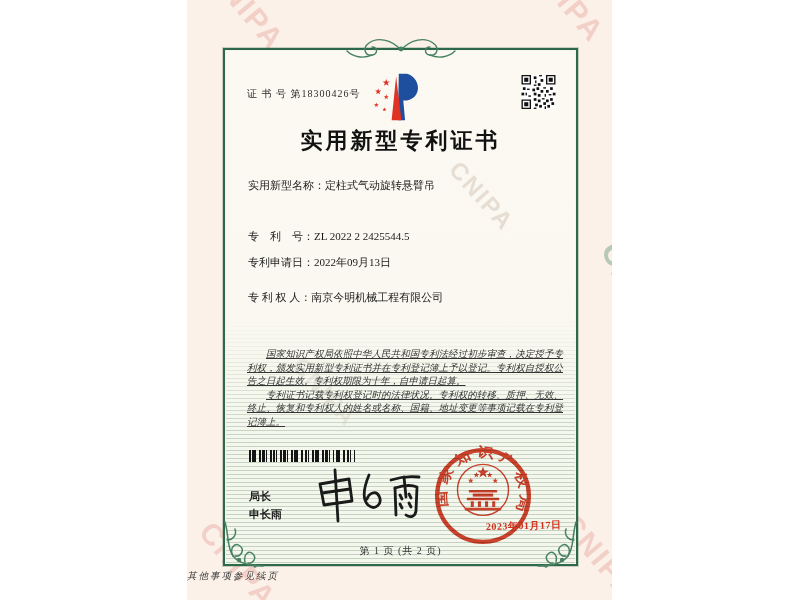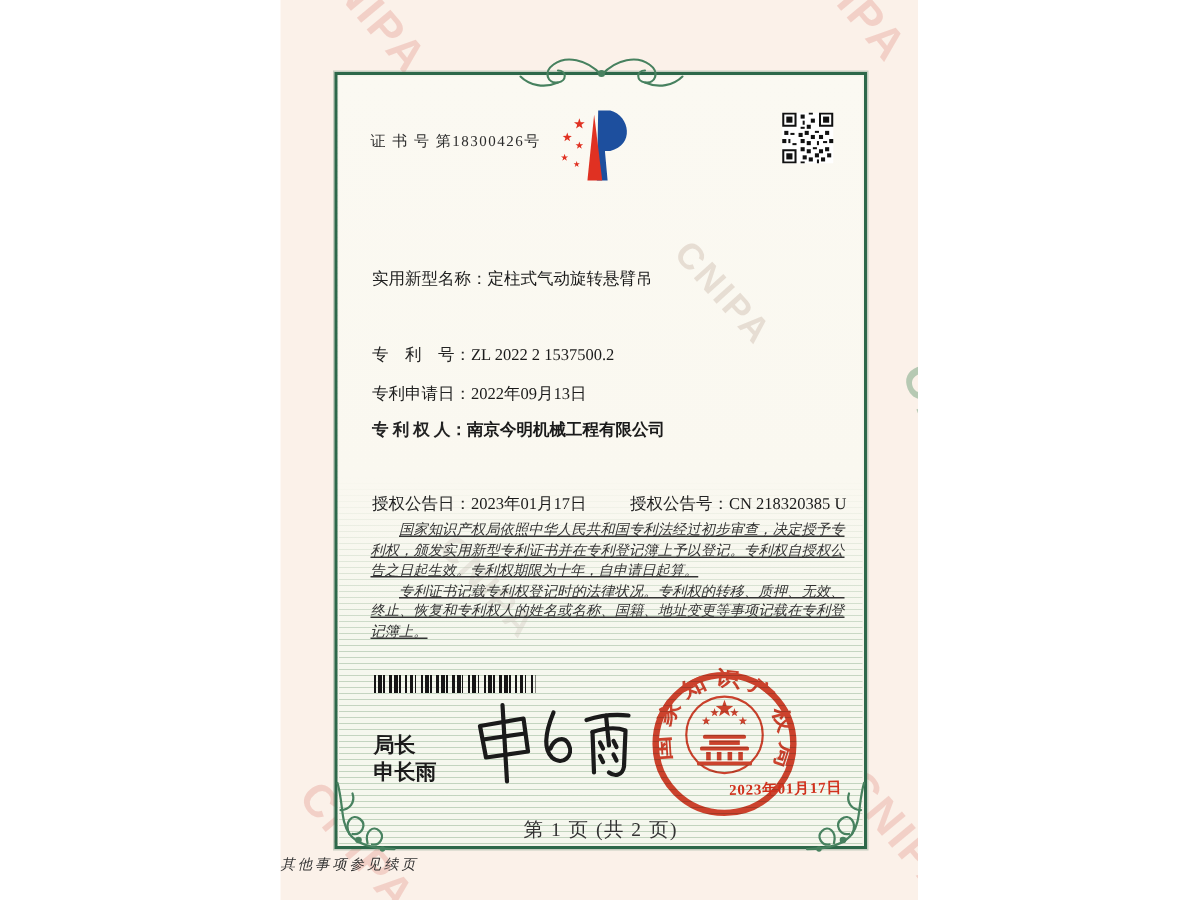--- a/index.html
+++ b/index.html
@@ -23,22 +23,22 @@
   .row{position:absolute;left:23px;width:315px;font-size:11px;color:#222;white-space:nowrap;}
   .row .lab{color:#222;}
   .row .val{color:#1a1a1a;}
   .paras{left:22px;top:298px;width:316px;font-size:9.5px;line-height:13.5px;
          color:#333;font-style:italic;text-align:justify;}
   .paras p{margin:0;text-indent:2em;text-decoration:underline;}
   .barcode{left:24px;top:400px;width:108px;height:12px;
      background:repeating-linear-gradient(90deg,#151515 0 1.5px,transparent 1.5px 3px,
         #151515 3px 5.5px,transparent 5.5px 6.5px,#151515 6.5px 7.5px,transparent 7.5px 10.5px);}
   .director{left:24px;top:437px;font-family:"Liberation Sans",sans-serif;
-            font-weight:bold;font-size:14px;color:#1c1c1c;line-height:18px;}
-  .pageinfo{left:0;top:494px;width:100%;text-align:center;font-size:13px;color:#333;letter-spacing:1px;}
+            font-weight:bold;font-size:11px;color:#1c1c1c;line-height:18px;}
+  .pageinfo{left:0;top:494px;width:100%;text-align:center;font-size:10px;color:#333;letter-spacing:1px;}
   .sealdate{position:absolute;left:261px;top:469px;width:80px;font-size:10px;font-weight:bold;
             color:#d0301c;letter-spacing:.5px;transform:rotate(-1.5deg);}
   .note{position:absolute;left:0;top:570px;width:100%;text-align:left;font-size:9.5px;
         font-style:italic;color:#333;letter-spacing:2px;}
   svg{display:block;}
 </style>
 </head>
 <body>
 
 <div class="page">
@@ -140,38 +140,33 @@
             <rect x="10" y="21" width="2" height="2"></rect>
           <rect x="13" y="22" width="2" height="2"></rect>
             <rect x="16" y="20" width="2" height="2"></rect>
           <rect x="19" y="22" width="2" height="2"></rect>
             <rect x="22" y="20" width="2" height="2"></rect>
           <rect x="9" y="24" width="2" height="1"></rect>
             <rect x="17" y="23" width="1" height="2"></rect>
         </g>
       </svg>
 
+      <div class="abs title">实用新型专利证书</div>
 
       <div class="row" style="top:128px;">
         <span class="lab">实用新型名称：</span><span class="val">定柱式气动旋转悬臂吊</span>
       </div>
       <div class="row" style="top:179px;">
-        <span class="lab">专　利　号：</span><span class="val">ZL 2022 2 1537500.2</span>
+        <span class="lab">专　利　号：</span><span class="val">ZL 2022 2 2425544.5</span>
       </div>
       <div class="row" style="top:205px;">
         <span class="lab">专利申请日：</span><span class="val">2022年09月13日</span>
       </div>
-      <div class="row" style="top:229px;font-weight:bold;">
+      <div class="row" style="top:240px;">
         <span class="lab">专 利 权 人：</span><span class="val">南京今明机械工程有限公司</span>
-      </div>
-      <div class="row" style="top:278px;">
-        <span class="lab">授权公告日：</span><span class="val">2023年01月17日</span>
-        <span style="position:absolute;left:172px;">
-          <span class="lab">授权公告号：</span><span class="val">CN 218320385 U</span>
-        </span>
       </div>
 
       <div class="abs paras">
         <p>国家知识产权局依照中华人民共和国专利法经过初步审查，决定授予专利权，颁发实用新型专利证书并在专利登记簿上予以登记。专利权自授权公告之日起生效。专利权期限为十年，自申请日起算。</p>
         <p>专利证书记载专利权登记时的法律状况。专利权的转移、质押、无效、终止、恢复和专利权人的姓名或名称、国籍、地址变更等事项记载在专利登记簿上。</p>
       </div>
 
       <div class="abs barcode"></div>
 
       <div class="abs director">

